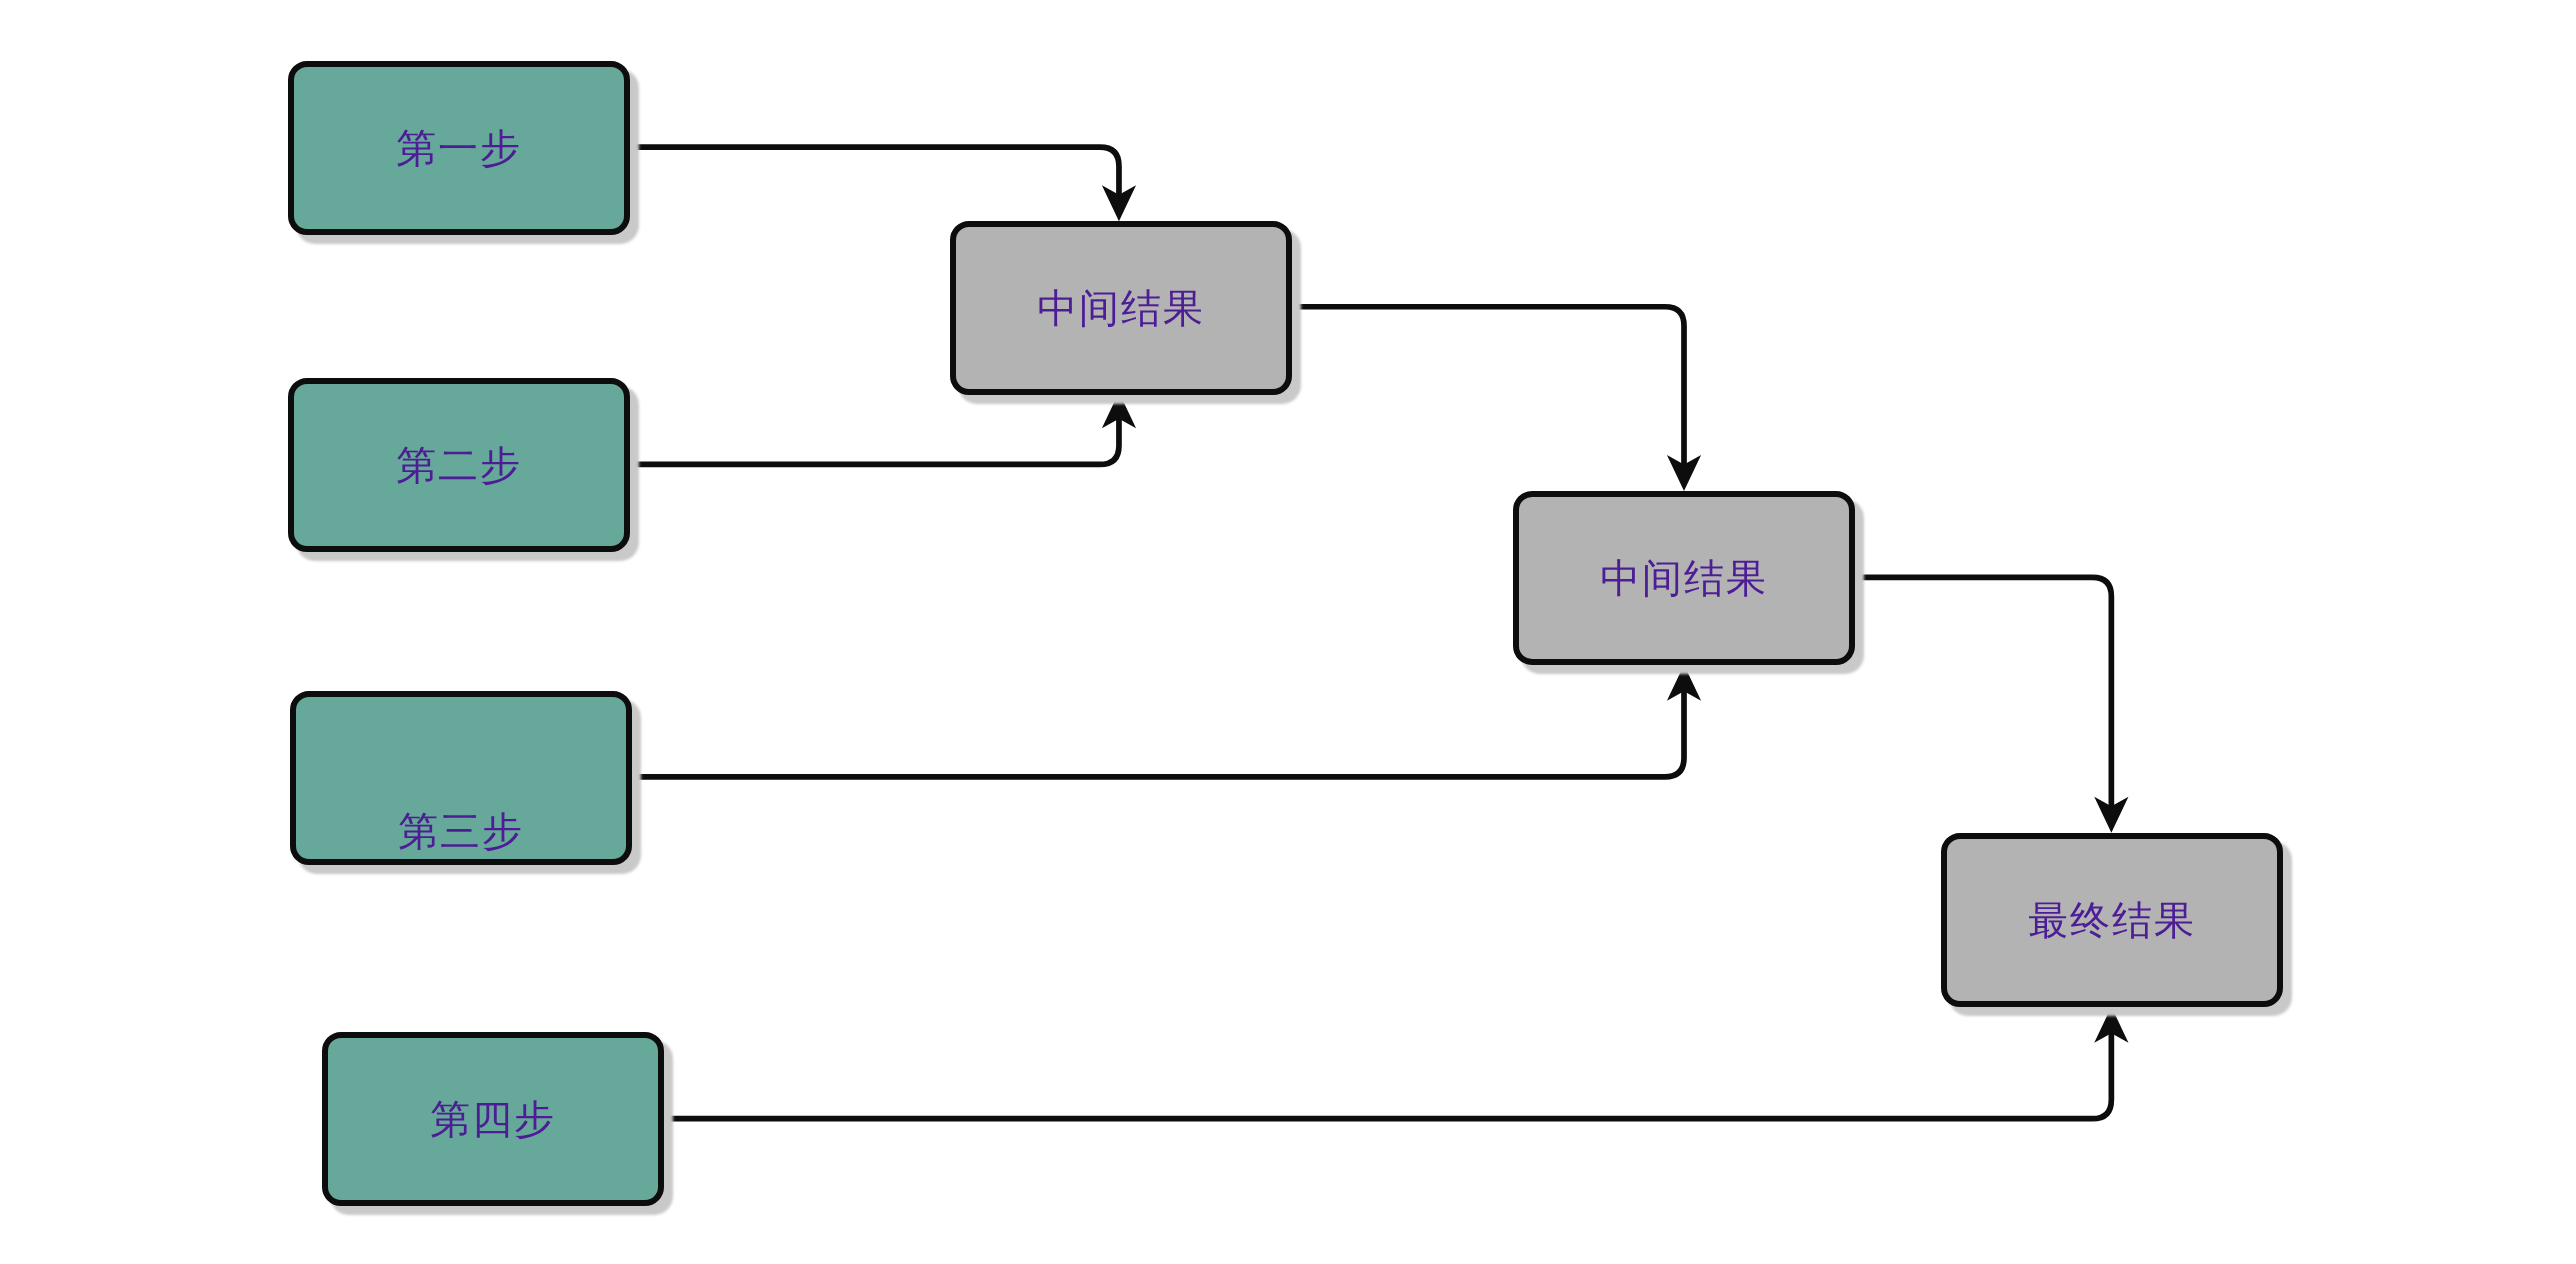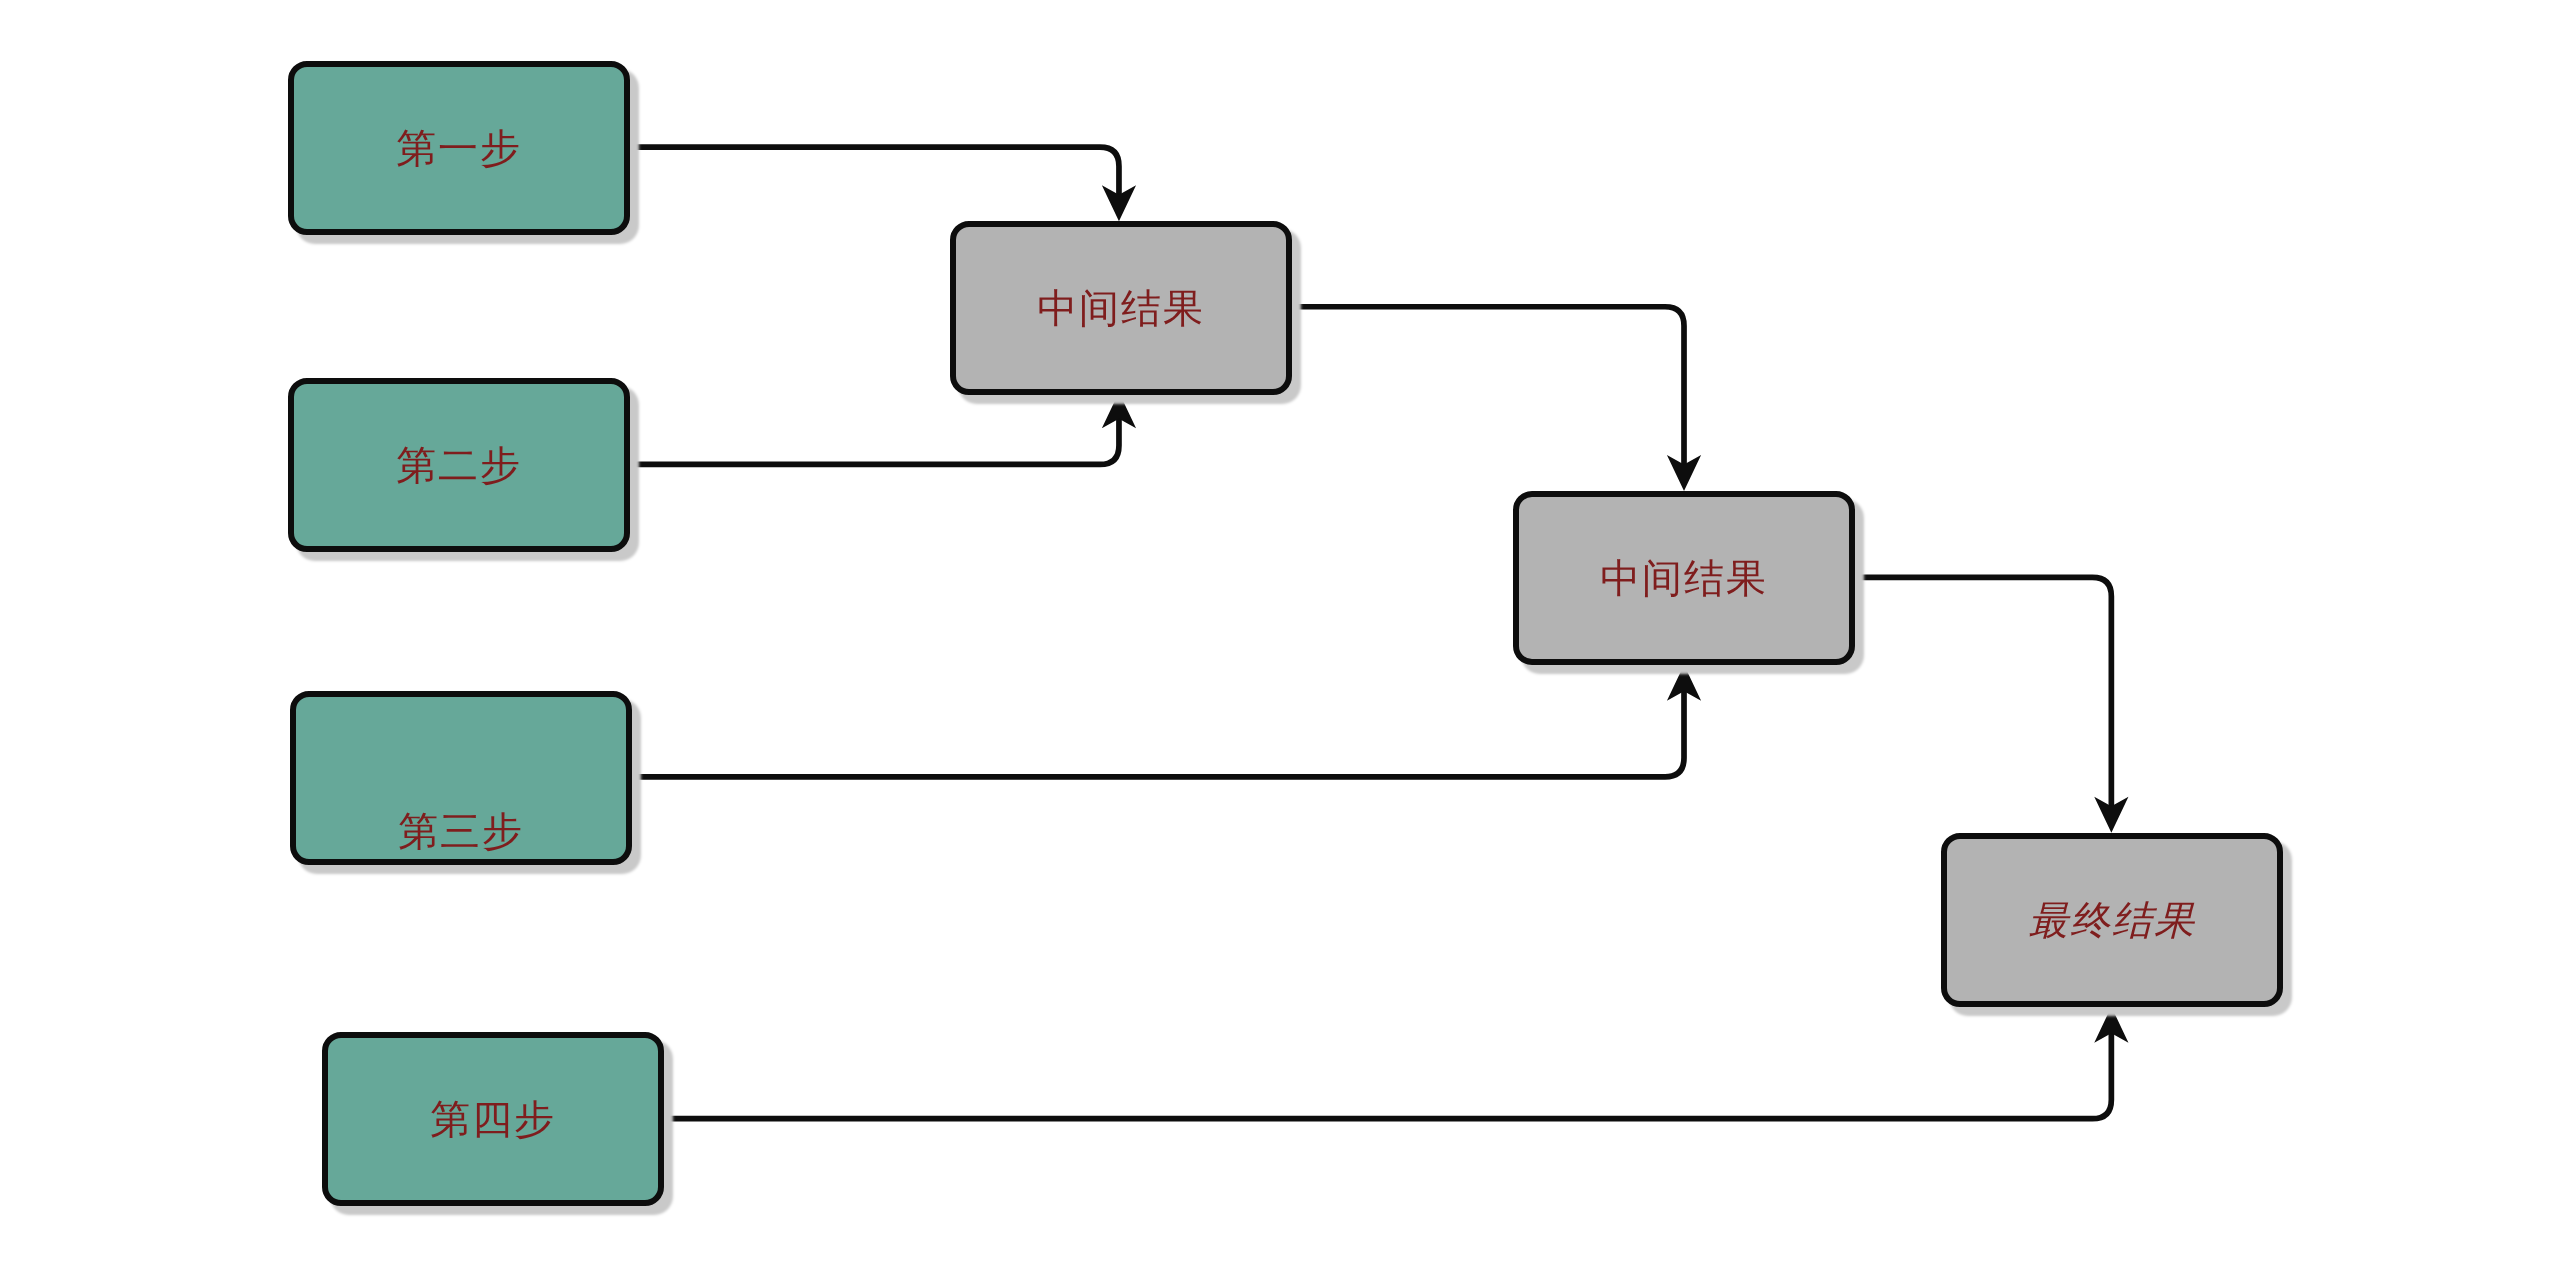--- a/index.html
+++ b/index.html
@@ -23,34 +23,34 @@
     position: absolute;
     width: 342px; height: 174px;
     box-sizing: border-box;
     border: 6.6px solid #0d0d0d;
     border-radius: 19px;
     box-shadow: 8.5px 8.5px 2.8px #c9c9c9;
     display: flex;
     align-items: center;
     justify-content: center;
     font-size: 40px;
-    color: #7f1d1d;
+    color: #4c1d95;
     letter-spacing: 1.9px;
     user-select: none;
   }
   .node--step   { background: #66a899; }
   .node--result { background: #b3b3b3; }
 
   #node-step1 { left: 288px;  top: 61px;   }
   #node-step2 { left: 288px;  top: 378px;  }
   #node-step3 { left: 290px;  top: 691px; align-items: flex-end;  }
   #node-step4 { left: 292px;  top: 1032px; margin-left: 30px; }
   #node-mid1  { left: 950px; top: 221px;  }
   #node-mid2  { left: 1513px; top: 491px;  }
-  #node-final { left: 1941px; top: 833px; font-style: italic;  }
+  #node-final { left: 1941px; top: 833px;  }
 
   .edge-path {
     fill: none;
     stroke: #0d0d0d;
     stroke-width: 6px;
   }
   .arrow-head {
     fill: #0d0d0d;
     stroke: none;
   }

